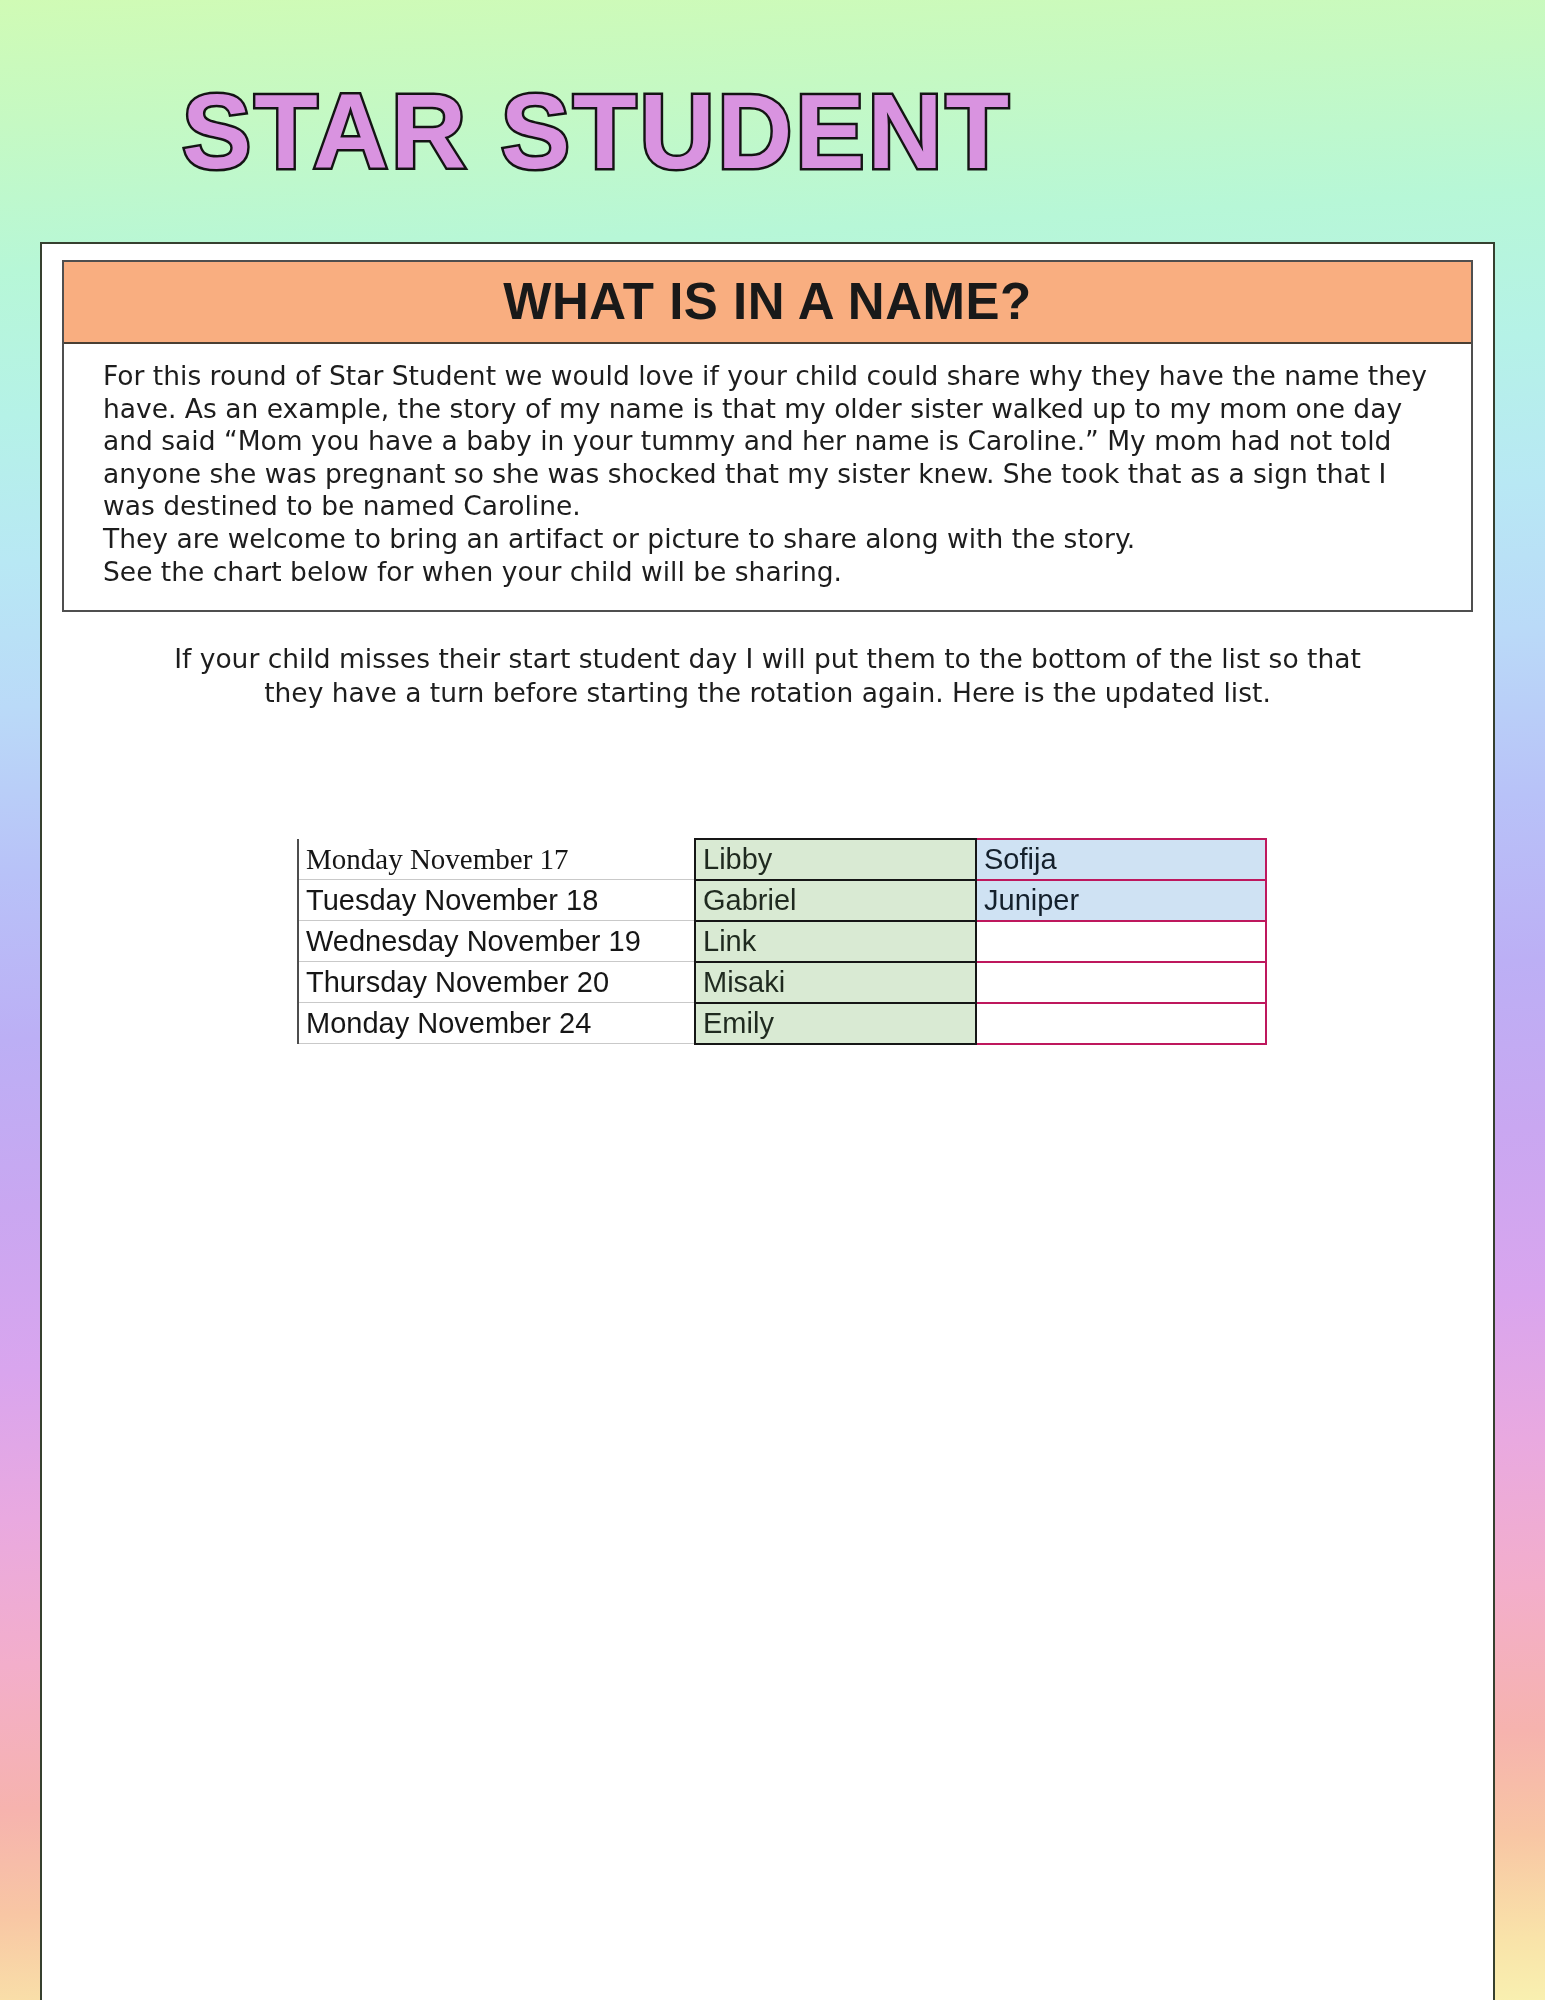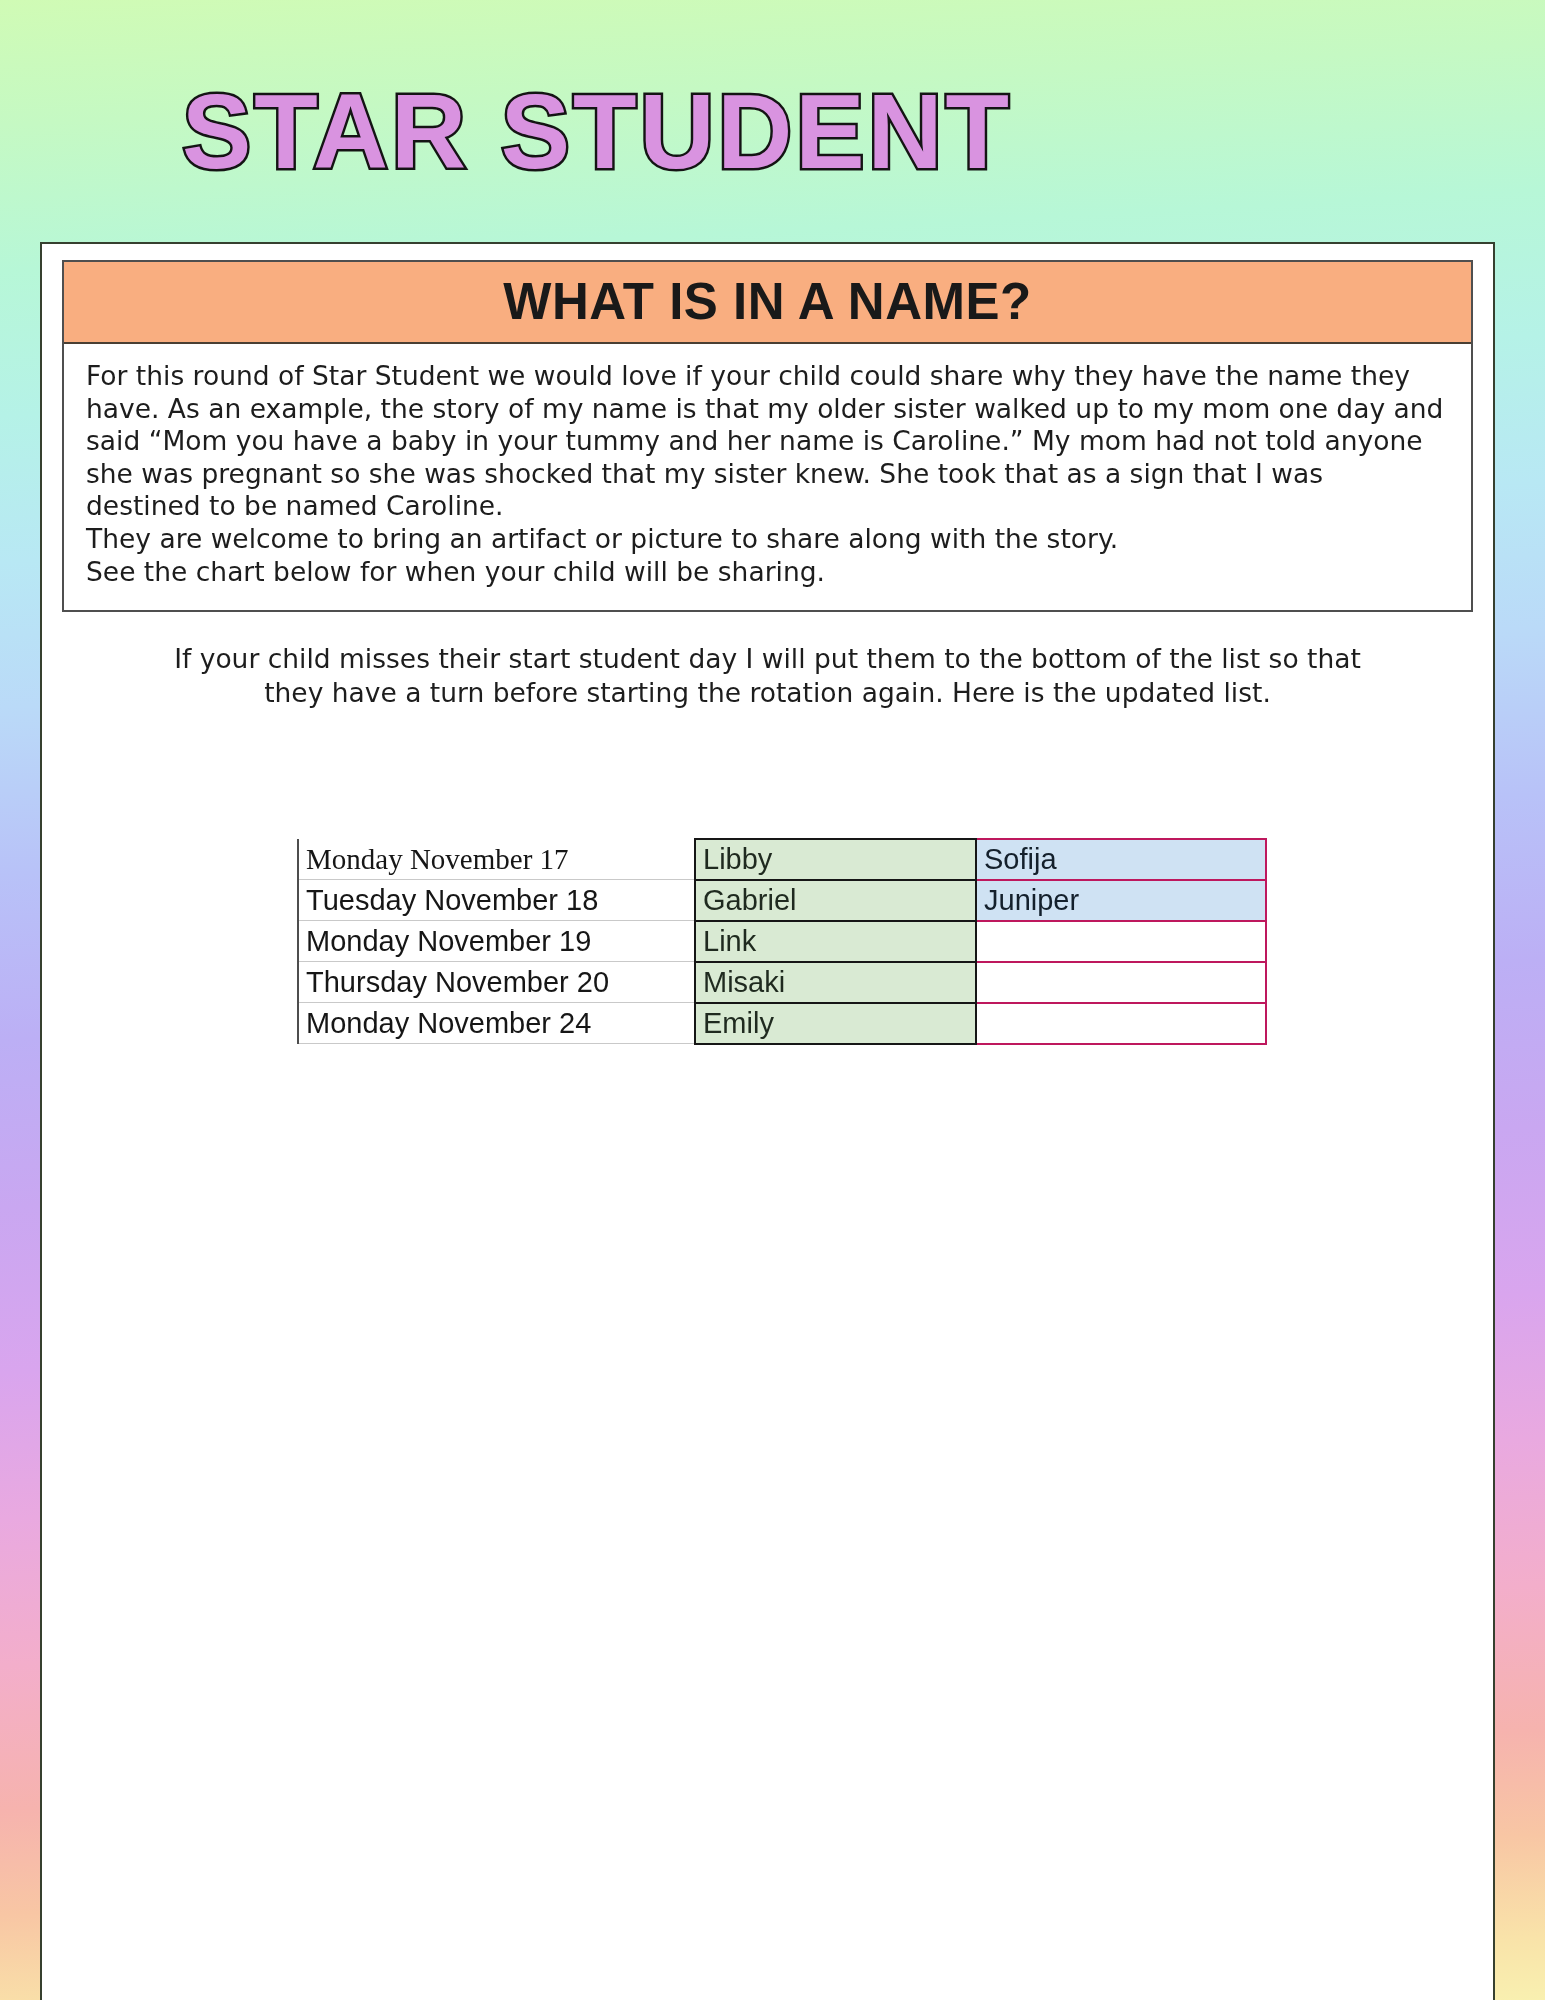--- a/index.html
+++ b/index.html
@@ -37,21 +37,21 @@
     background:var(--header-bg,#f9ae80);
     border-bottom:2px solid #4a3f33;
     text-align:center;
     padding:10px 0 11px 0;
     font-family:"Liberation Sans",sans-serif;
     font-weight:bold;font-size:51px;letter-spacing:.5px;
     color:#191919;
     transform-origin:center;
   }
   .card-body{
-    padding:16px 26px 22px 22px;
+    padding:16px 26px 22px 39px;
     font-family:"DejaVu Sans",sans-serif;
     font-size:26.5px;line-height:1.23;color:#1d1d1d;
   }
   .card-body p{margin:0;}
 
   
   .note{
     margin:30px auto 0 auto;
     max-width:1240px;
     text-align:center;
@@ -126,21 +126,21 @@
         <td class="date">Monday November 17</td>
         <td class="g">Libby</td>
         <td class="b filled">Sofija</td>
       </tr>
       <tr>
         <td class="date">Tuesday November 18</td>
         <td class="g">Gabriel</td>
         <td class="b filled">Juniper</td>
       </tr>
       <tr>
-        <td class="date">Monday November 19</td>
+        <td class="date">Wednesday November 19</td>
         <td class="g">Link</td>
         <td class="b"></td>
       </tr>
       <tr>
         <td class="date">Thursday November 20</td>
         <td class="g">Misaki</td>
         <td class="b"></td>
       </tr>
       <tr>
         <td class="date">Monday November 24</td>

